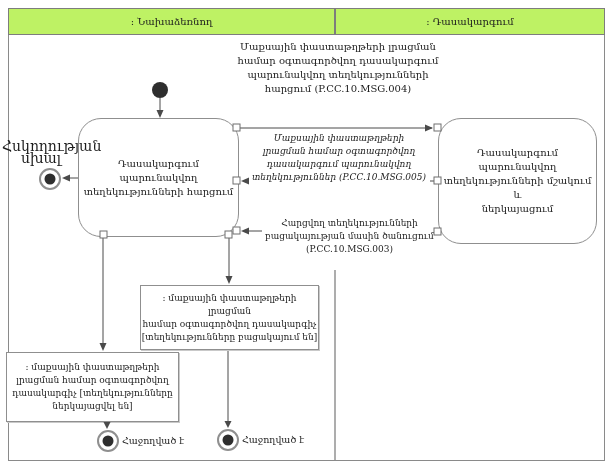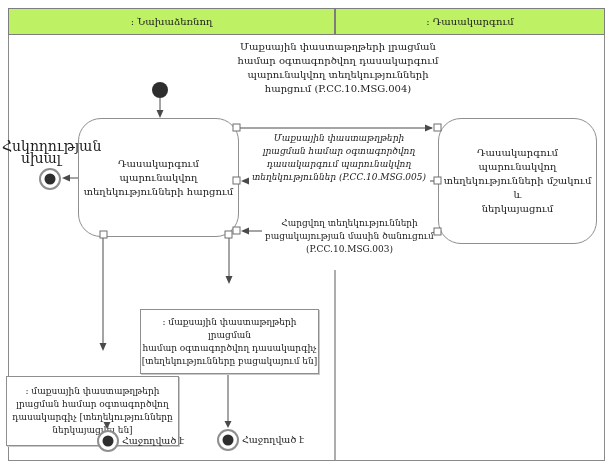--- a/index.html
+++ b/index.html
@@ -19,21 +19,21 @@
   .lbl.err{left:2px;top:140px;width:78px;font-size:14px;line-height:12px;background:transparent;}
   .lbl.okl{left:122px;top:434px;width:80px;text-align:left;font-size:9.5px;background:transparent;}
   .lbl.okr{left:242px;top:433px;width:80px;text-align:left;font-size:9.5px;background:transparent;}
   .abox{position:absolute;border:1px solid #8f8f8f;border-radius:23px;background:#ffffff;
         display:flex;align-items:center;justify-content:center;text-align:center;
         font-size:10px;line-height:14px;white-space:pre-line;}
   .abox.req{left:78px;top:118px;width:159px;height:117px;}
   .abox.prc{left:438px;top:118px;width:157px;height:124px;}
   .obox{position:absolute;border:1px solid #8f8f8f;background:#ffffff;
         display:flex;align-items:center;justify-content:center;text-align:center;
-        font-size:9px;line-height:13px;white-space:pre-line;box-shadow:1px 1px 0 #c9c9c9;margin-top:24px;}
+        font-size:9px;line-height:13px;white-space:pre-line;box-shadow:1px 1px 0 #c9c9c9;}
   .obox.miss{left:140px;top:285px;width:177px;height:63px;}
   .obox.pres{left:6px;top:352px;width:171px;height:68px;}
   svg.layer{position:absolute;left:0;top:0;pointer-events:none;}
 </style>
 </head>
 <body>
 
 <div class="stage">
 
   <div class="frame"></div>

